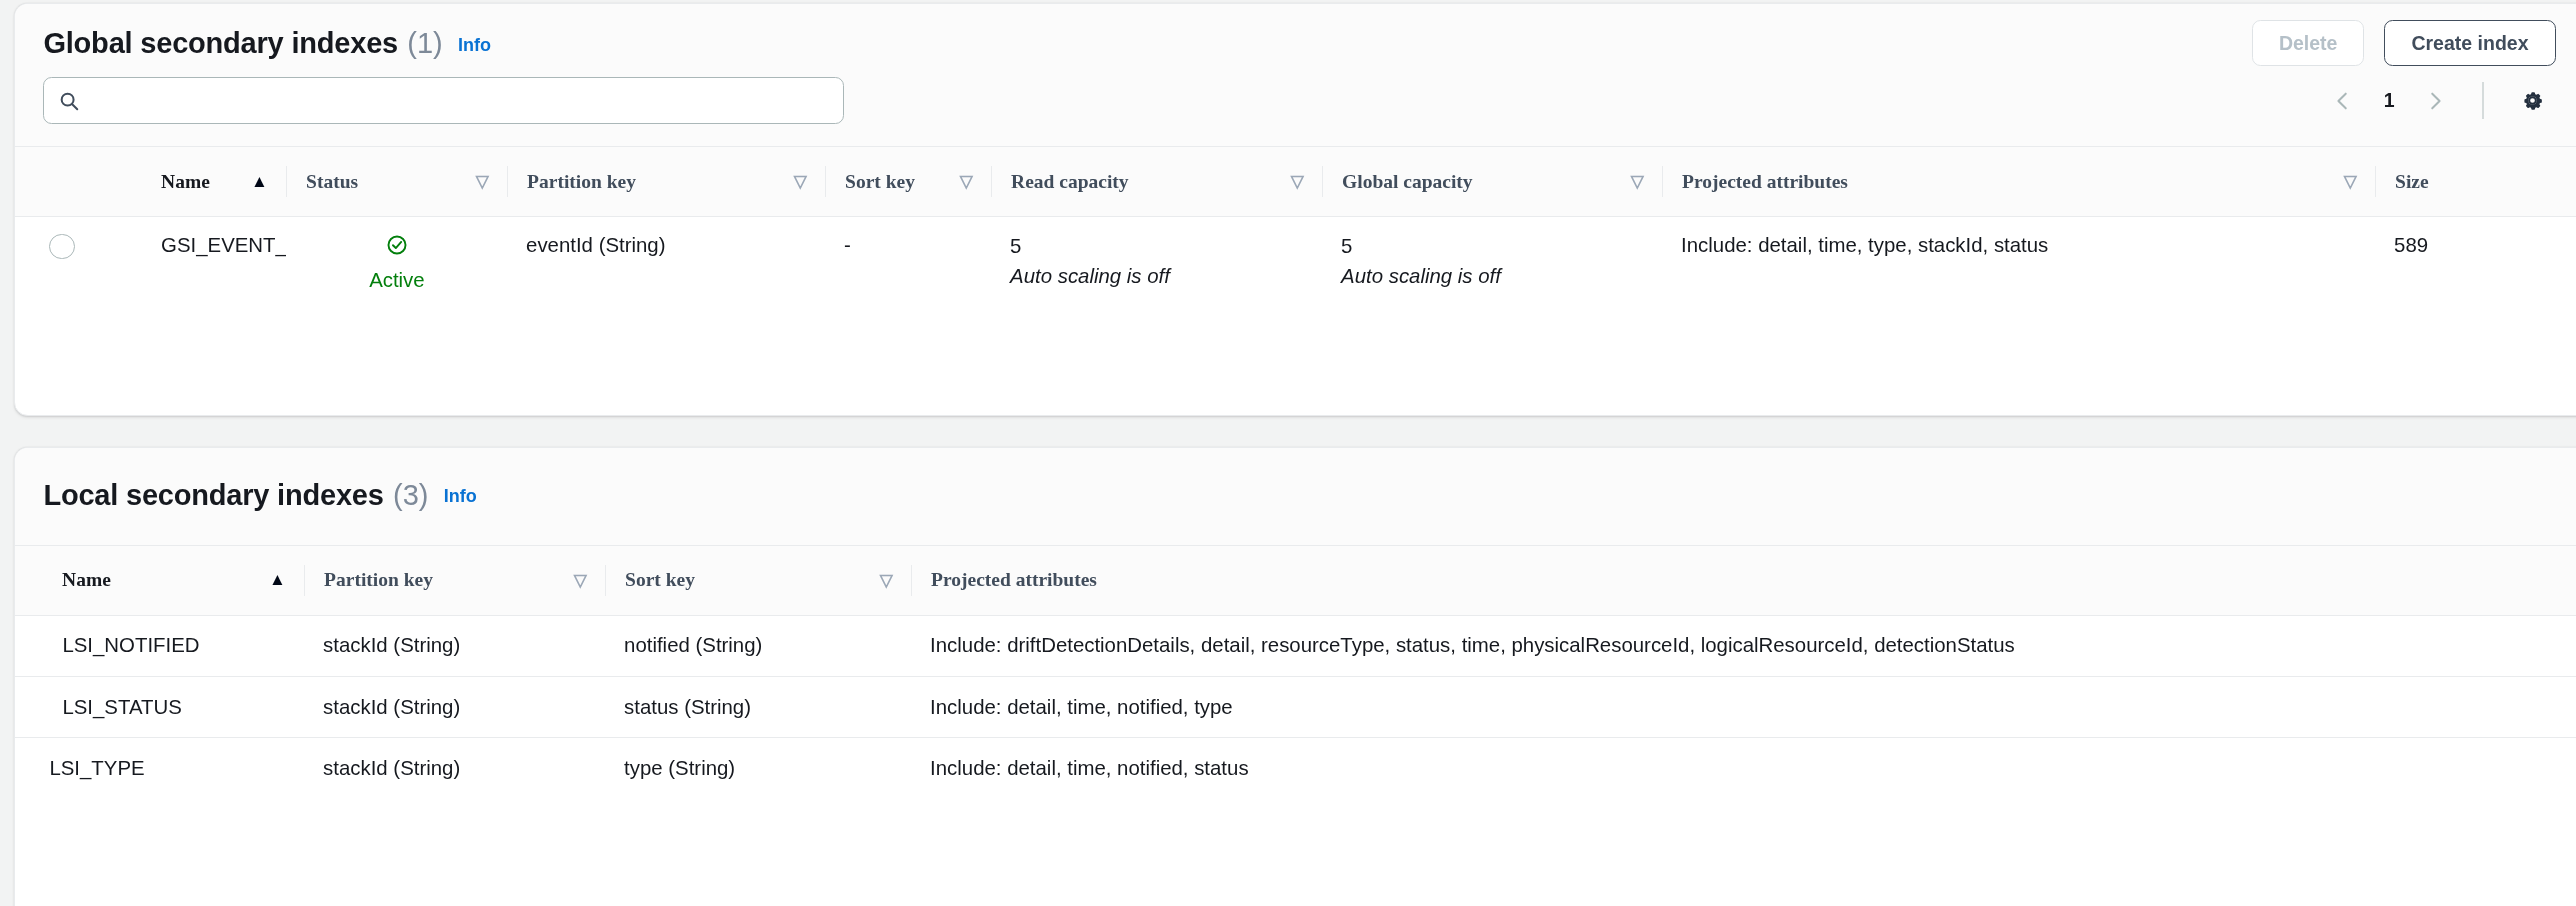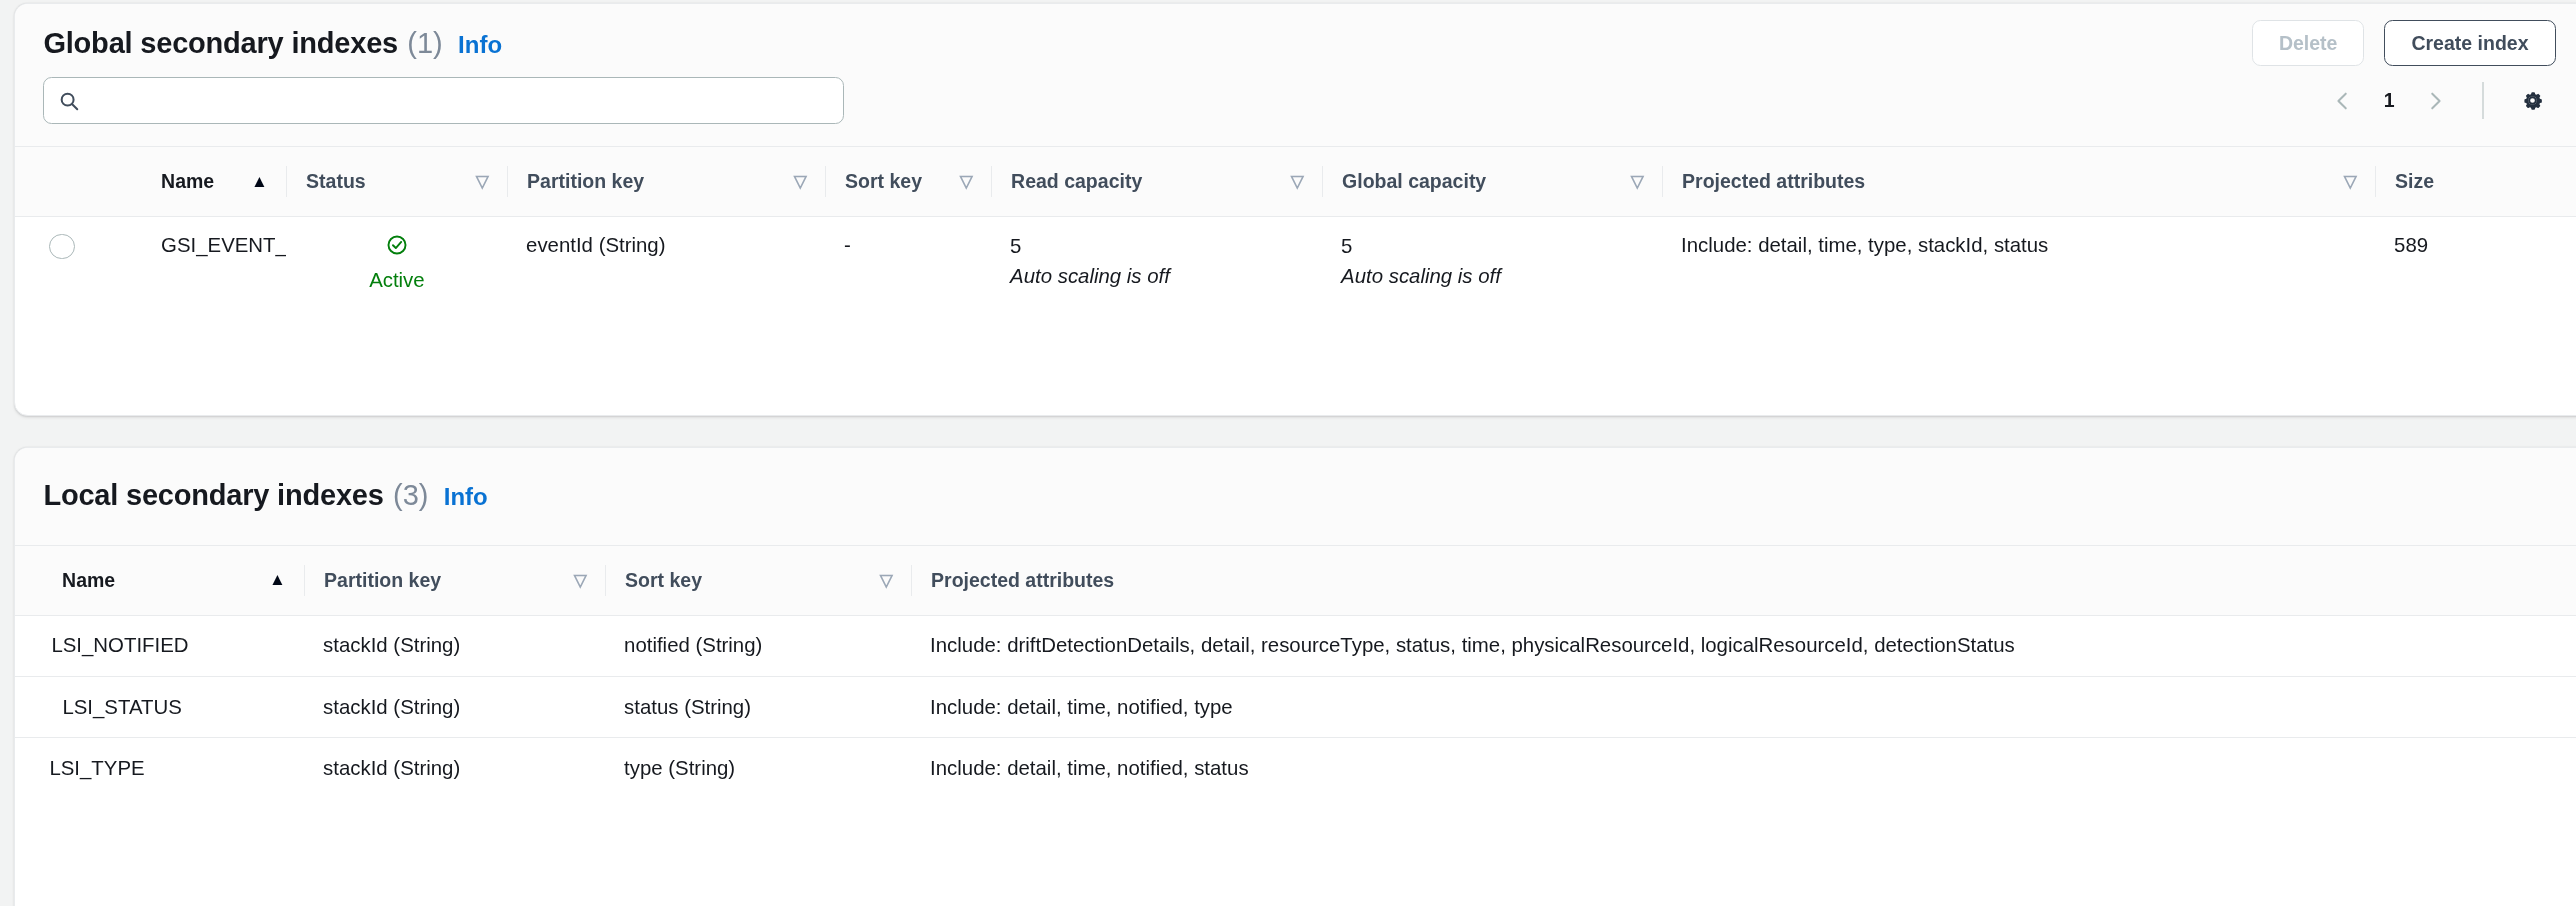--- a/index.html
+++ b/index.html
@@ -51,21 +51,21 @@
     color: #16191f;
     letter-spacing: -0.2px;
   }
   .title-count {
     font-size: 29px;
     font-weight: normal;
     color: #7d8998;
     margin-left: 9.3px;
   }
   .info-link {
-    font-size: 24px;
+    font-size: 18px;
     font-weight: bold;
     color: #0972d3;
     margin-left: 15.3px;
     cursor: pointer;
     position: relative;
     top: 1.7px;
   }
   .spacer { flex: 1 1 auto; }
 
   
@@ -169,20 +169,21 @@
   th {
     text-align: left;
     font-size: 19.5px;
     font-weight: bold;
     color: #414d5c;
     padding: 18.7px 0 18.7px 0;
     vertical-align: middle;
     border-top: 0.8px solid #e9ebed;
     border-bottom: 0.8px solid #e9ebed;
     white-space: nowrap;
+    font-family: Liberation Serif, serif;
   }
   th .th-inner {
     display: flex;
     align-items: center;
     justify-content: space-between;
     border-left: 0.8px solid #e9ebed;
     padding: 3.4px 18.7px 3.4px 18.7px;
     min-height: 31px;
   }
   th.first .th-inner { border-left: 0; }
@@ -414,21 +415,21 @@
         </th>
         <th>
           <div class="th-inner">
             <span class="th-label">Projected attributes</span>
           </div>
         </th>
       </tr>
     </thead>
     <tbody>
       <tr>
-        <td style="padding-left:36px;">LSI_NOTIFIED</td>
+        <td style="padding-left:47px;">LSI_NOTIFIED</td>
         <td>stackId (String)</td>
         <td>notified (String)</td>
         <td>Include: driftDetectionDetails, detail, resourceType, status, time, physicalResourceId, logicalResourceId, detectionStatus</td>
       </tr>
       <tr>
         <td style="padding-left:47px;margin-top:16px;">LSI_STATUS</td>
         <td>stackId (String)</td>
         <td>status (String)</td>
         <td>Include: detail, time, notified, type</td>
       </tr>

